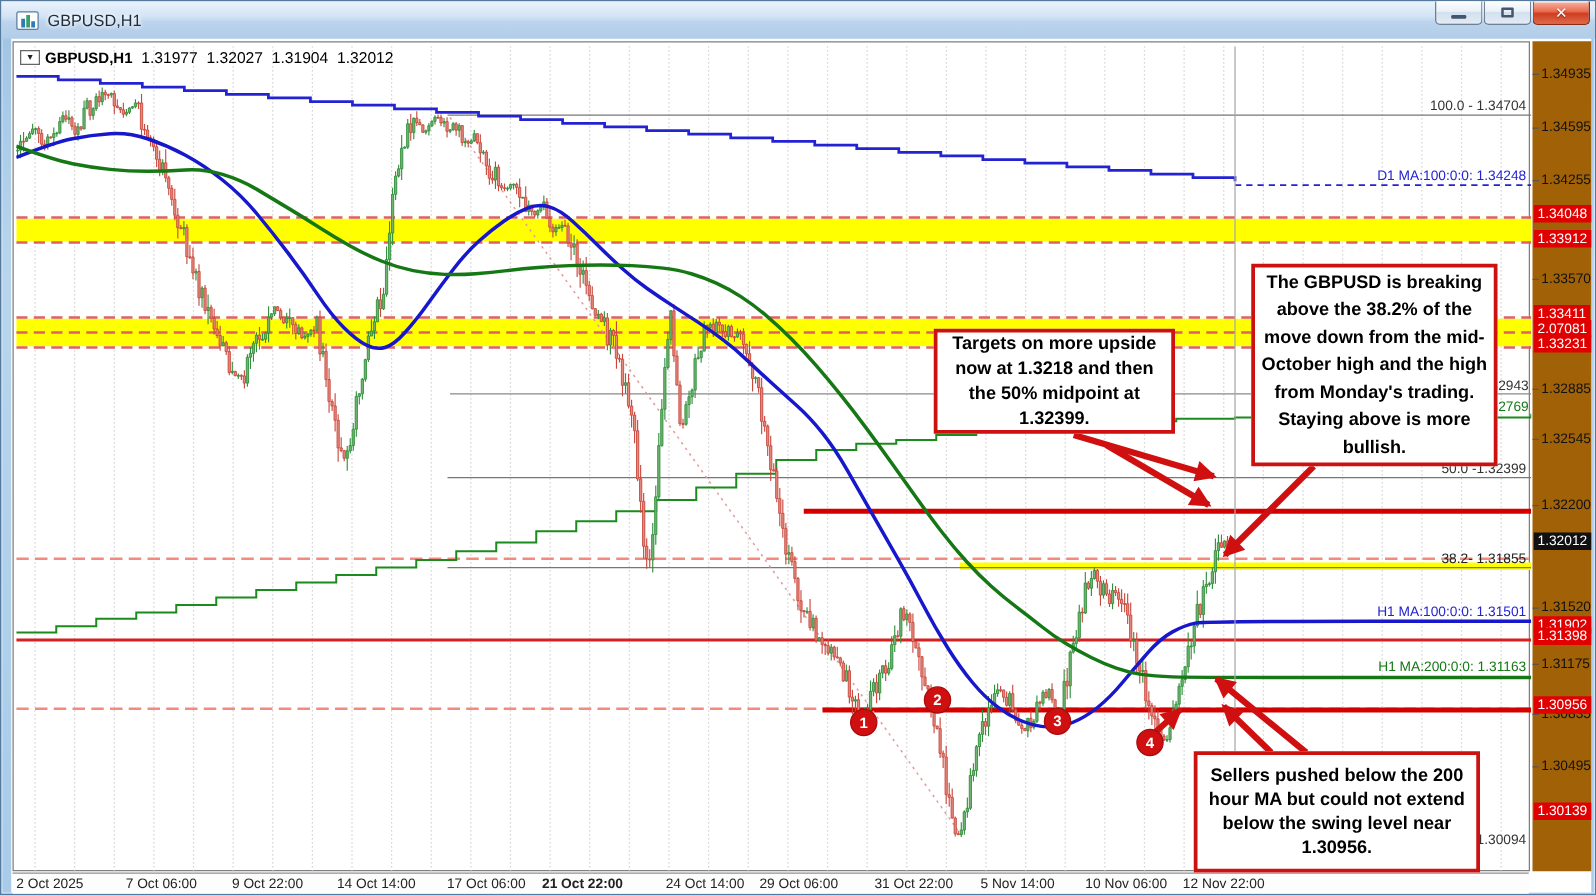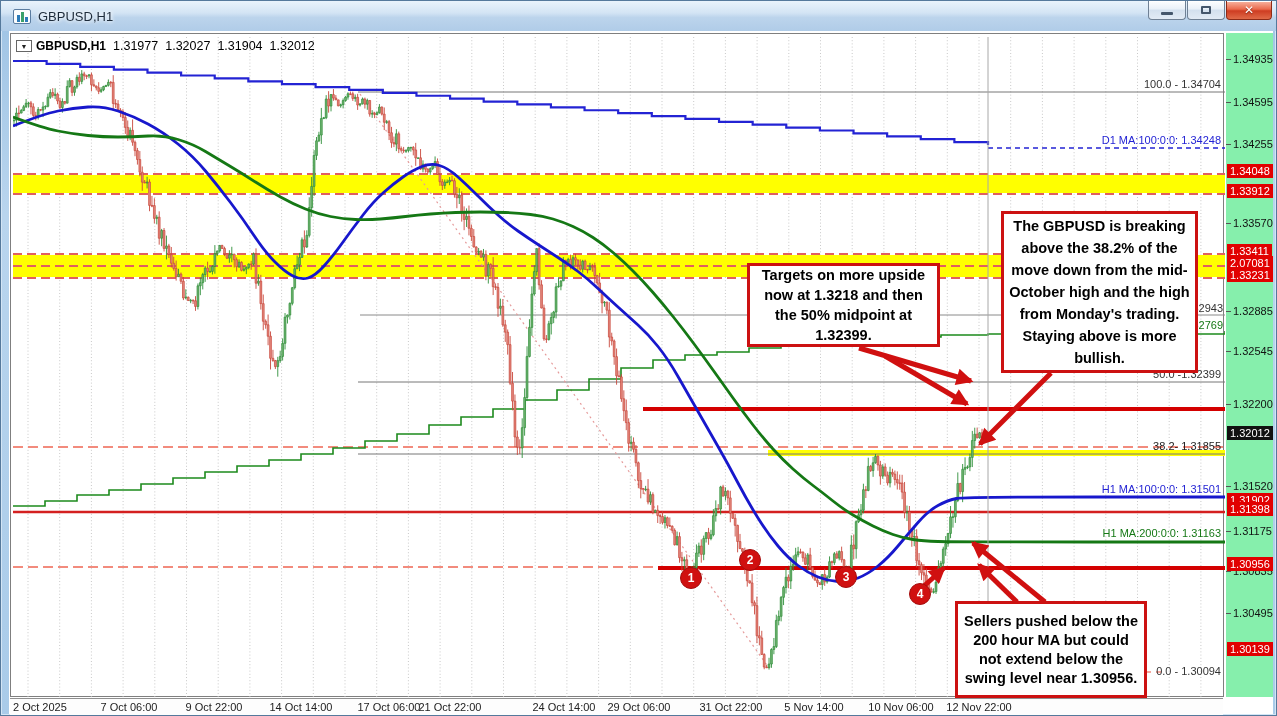--- a/index.html
+++ b/index.html
@@ -37,21 +37,21 @@
   #dd { display:inline-flex; align-items:center; justify-content:center; width:16px; height:12px;
     border:1px solid #666; font-size:7px; color:#222; background:#fff; margin-right:4px; }
   #ohlcbar span.v { margin-left:7px; }
   #ohlcbar span.sym { font-weight:bold; font-size:12px; }
   .annot { position:absolute; background:#ffffff; border:3px solid #cc1111; color:#000;
     font-weight:bold; text-align:center; z-index:5; display:flex; align-items:center; justify-content:center;
     padding:3px 5px; }
   #box-targets { font-size:14.5px; line-height:20px; }
   #box-breaking { font-size:14.5px; line-height:22px; }
   #box-sellers { font-size:14.5px; line-height:19px; }
-  #yaxis { position:absolute; left:1217px; top:2px; width:47px; height:664px; background:#86efac; }
+  #yaxis { position:absolute; left:1217px; top:2px; width:47px; height:664px; background:#a16207; }
   .ytick { position:absolute; left:7px; height:13px; line-height:13px; font-size:11px; color:#111; }
   .ytickmark { position:absolute; left:0px; width:5px; height:1px; background:#555; }
   .badge { position:absolute; left:1px; height:14px; line-height:14px; font-size:11px; color:#fff;
     padding:0 3px; white-space:nowrap; }
   #xaxis { position:absolute; left:1px; top:667px; width:1213px; height:31px; background:#fdfdfd;
     border-top:1px solid #909090; }
   .xlab { position:absolute; top:2px; font-size:11px; color:#222; white-space:nowrap; transform:translateX(-50%); }
   .xlab.start { transform:none; }
 </style>
 </head>
@@ -164,21 +164,21 @@
           <span id="dd">▼</span>
           <span class="sym">GBPUSD,H1</span>
           <span class="v">1.31977</span>
           <span class="v">1.32027</span>
           <span class="v">1.31904</span>
           <span class="v">1.32012</span>
         </div>
 
         <div class="annot" id="box-targets" style="left: 702px; top: 226px; width: 193px; height: 84px; margin-left: 32px;">Targets on more upside now at 1.3218 and then the 50% midpoint at 1.32399.</div>
         <div class="annot" id="box-breaking" style="left: 988px; top: 174px; width: 197px; height: 162px;">The GBPUSD is breaking above the 38.2% of the move down from the mid-October high and the high from Monday's trading. Staying above is more bullish.</div>
-        <div class="annot" id="box-sellers" style="left: 942px; top: 564px; width: 192px; height: 97px;">Sellers pushed below the 200 hour MA but could not extend below the swing level near 1.30956.</div>
+        <div class="annot" id="box-sellers" style="left: 942px; top: 564px; width: 229px; height: 97px;">Sellers pushed below the 200 hour MA but could not extend below the swing level near 1.30956.</div>
 
         <svg id="overlay" width="1212" height="662">
             <defs>
               <marker id="ah" viewBox="0 0 10 10" refX="8.5" refY="5" markerUnits="userSpaceOnUse" markerWidth="21" markerHeight="17" orient="auto">
                 <path d="M0,0 L10,5 L0,10 z" fill="#d01010"></path>
               </marker>
             </defs>
             <line x1="846" y1="311" x2="958" y2="344" stroke="#d01010" stroke-width="5" marker-end="url(#ah)"></line>
             <line x1="872" y1="319" x2="954" y2="367" stroke="#d01010" stroke-width="5" marker-end="url(#ah)"></line>
             <line x1="1038" y1="336" x2="967" y2="407" stroke="#d01010" stroke-width="5" marker-end="url(#ah)"></line>
@@ -229,21 +229,21 @@
         <div class="badge" style="top: 469px; background: rgb(225, 0, 0);">1.31398</div>
         <div class="badge" style="top: 524px; background: rgb(225, 0, 0);">1.30956</div>
         <div class="badge" style="top: 609px; background: rgb(225, 0, 0);">1.30139</div>
       </div>
     <div id="xaxis">
         <div class="xlab start" style="left: 3px;">2 Oct 2025</div>
         <div class="xlab" style="left: 119px;">7 Oct 06:00</div>
         <div class="xlab" style="left: 204px;">9 Oct 22:00</div>
         <div class="xlab" style="left: 291px;">14 Oct 14:00</div>
         <div class="xlab" style="left: 379px;">17 Oct 06:00</div>
-        <div class="xlab" style="left: 440px;">21 Oct 22:00</div>
+        <div class="xlab" style="left: 456px; font-weight: bold;">21 Oct 22:00</div>
         <div class="xlab" style="left: 554px;">24 Oct 14:00</div>
         <div class="xlab" style="left: 629px;">29 Oct 06:00</div>
         <div class="xlab" style="left: 721px;">31 Oct 22:00</div>
         <div class="xlab" style="left: 804px;">5 Nov 14:00</div>
         <div class="xlab" style="left: 891px;">10 Nov 06:00</div>
         <div class="xlab" style="left: 969px; text-align: right;">12 Nov 22:00</div>
       </div>
   </div>
 </div>
 

